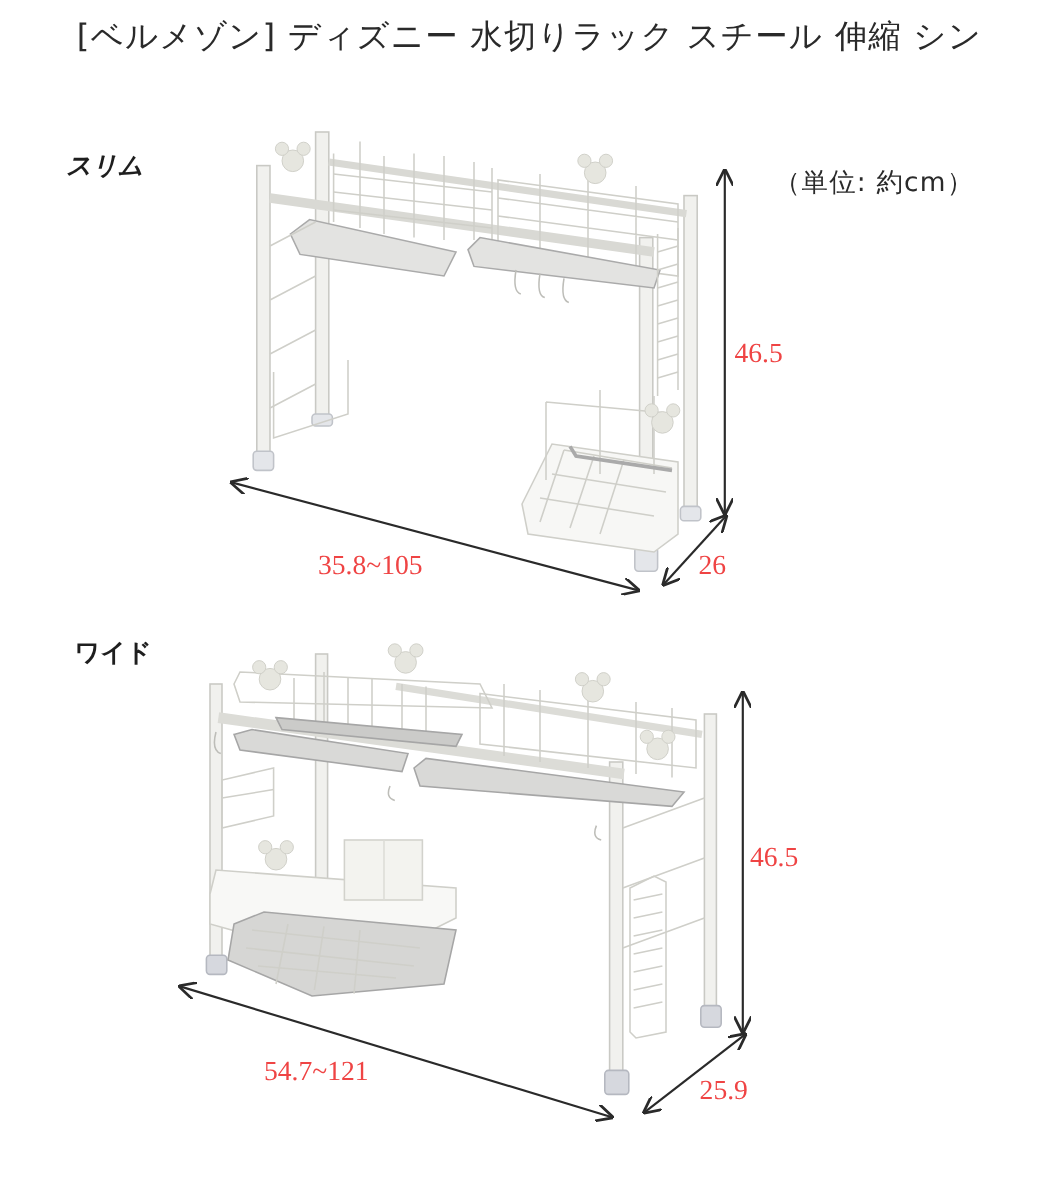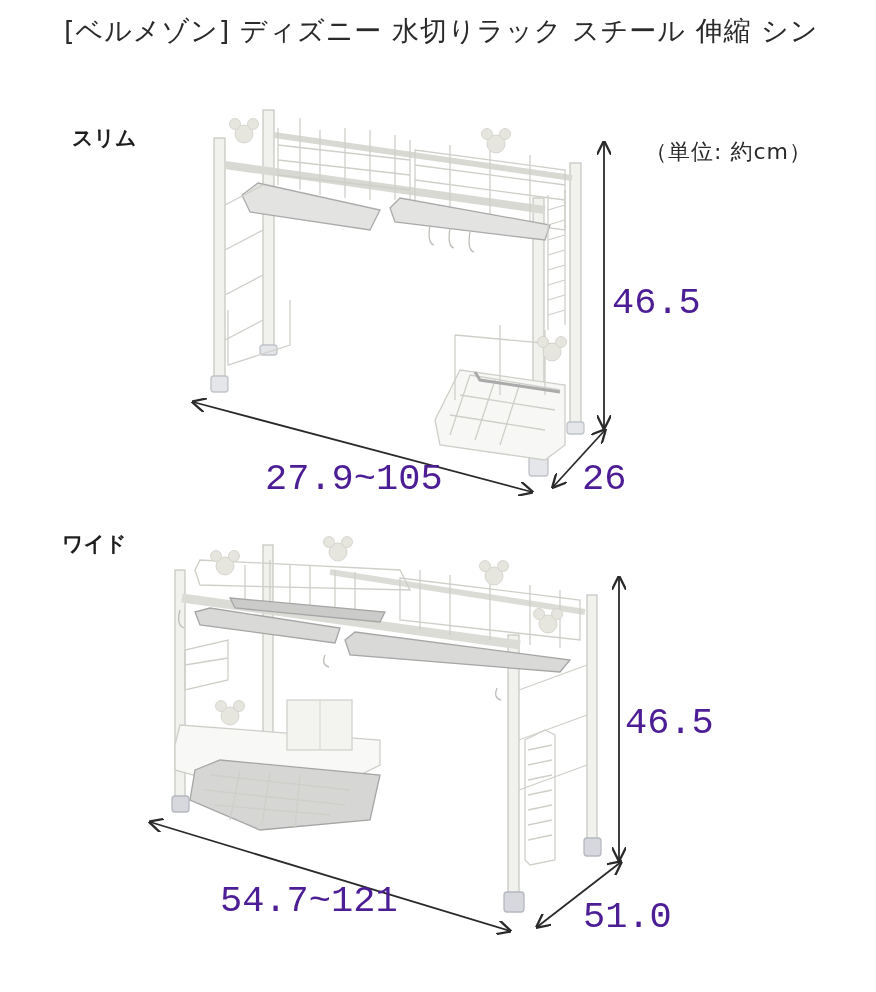--- a/index.html
+++ b/index.html
@@ -2,32 +2,32 @@
 <html><head>
 <meta charset="utf-8">
 <style>
   html, body { margin:0; padding:0; background:#ffffff; }
   body { width:876px; height:992px; position:relative; overflow:hidden;
          font-family:"DejaVu Sans", "Liberation Sans", sans-serif; color:#222; }
   .title { position:absolute; left:20px; top:10px; width:840px;
            font-size:27px; line-height:41px; letter-spacing:1px; color:#2a2a2a;margin-left:44px; }
   .unit { position:absolute; left:645px; top:90px; font-size:22px; color:#2a2a2a; letter-spacing:1px;margin-top:47px; }
   .variant-label { position:absolute; font-size:21px; color:#1e1e1e; font-weight:bold; }
-  .dim { position:absolute; font-family:Liberation Mono, monospace; font-size:37px; color:#4c1d95; }
+  .dim { position:absolute; font-family:Liberation Serif, serif; font-size:23px; color:#ef4444; }
   svg.rack { position:absolute; left:0; top:0; }
 </style>
 </head>
 <body>
 
 <div class="title">
   <div>[ベルメゾン] ディズニー 水切りラック スチール 伸縮 シン</div>
 </div>
 <div class="unit">（単位: 約cm）</div>
 
-<div class="variant-label" style="left:72px; top:124px;">スリム</div>
+<div class="variant-label" style="left:55px; top:124px;font-style:italic;">スリム</div>
 
 <svg class="rack" width="876" height="992">
   <defs>
     <marker id="ah" viewBox="0 0 10 10" refX="9" refY="5" markerWidth="8" markerHeight="8" orient="auto-start-reverse">
       <path d="M0,0 L10,5 L0,10" fill="none" stroke="#2a2a2a" stroke-width="1.6"></path>
     </marker>
     <g id="mickey">
       <circle cx="0" cy="4" r="9" fill="#e6e6df" stroke="#cfcfc8" stroke-width="0.8"></circle>
       <circle cx="-9" cy="-6" r="5.5" fill="#e6e6df" stroke="#cfcfc8" stroke-width="0.8"></circle>
       <circle cx="9" cy="-6" r="5.5" fill="#e6e6df" stroke="#cfcfc8" stroke-width="0.8"></circle>
@@ -131,19 +131,19 @@
   <use href="#mickey" x="230" y="712"></use>
 
   <g stroke="#2a2a2a" stroke-width="1.8" fill="none">
     <line x1="150" y1="822" x2="510" y2="931" marker-start="url(#ah)" marker-end="url(#ah)"></line>
     <line x1="619" y1="577" x2="619" y2="860" marker-start="url(#ah)" marker-end="url(#ah)"></line>
     <line x1="537" y1="927" x2="621" y2="862" marker-start="url(#ah)" marker-end="url(#ah)"></line>
   </g>
 </svg>
 
 <div class="dim" style="left:612px; top:282px;">46.5</div>
-<div class="dim" style="left:265px; top:458px;">27.9~105</div>
+<div class="dim" style="left:265px; top:458px;">35.8~105</div>
 <div class="dim" style="left:582px; top:458px;">26</div>
 
 <div class="variant-label" style="left:62px; top:530px;">ワイド</div>
 <div class="dim" style="left:625px; top:702px;">46.5</div>
 <div class="dim" style="left:220px; top:880px;">54.7~121</div>
-<div class="dim" style="left:583px; top:896px;">51.0</div>
+<div class="dim" style="left:583px; top:896px;">25.9</div>
 
 </body></html>

